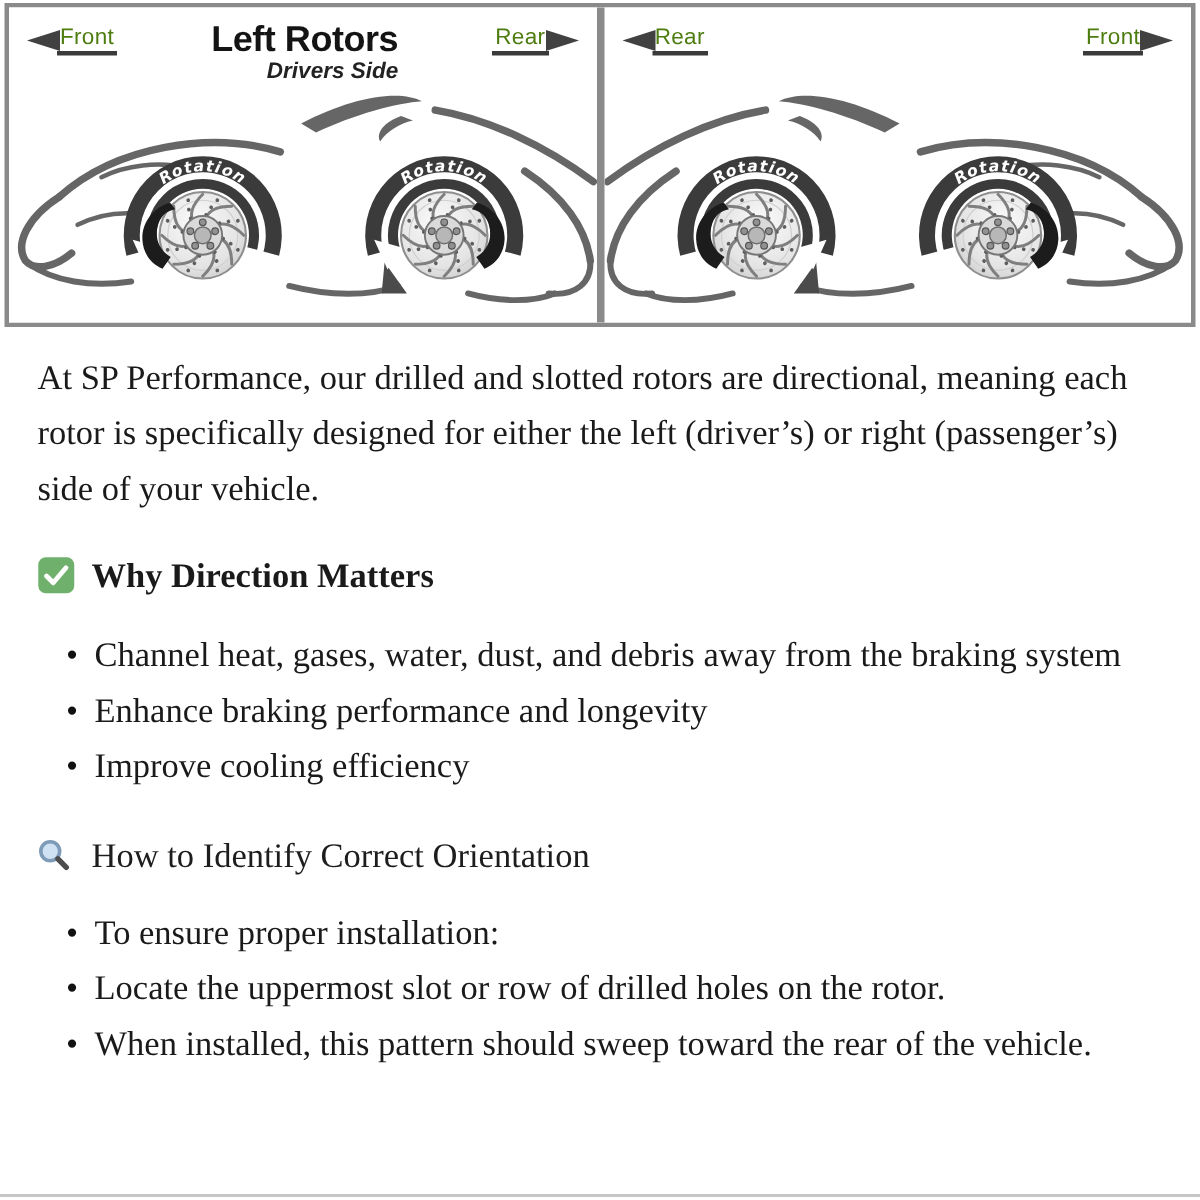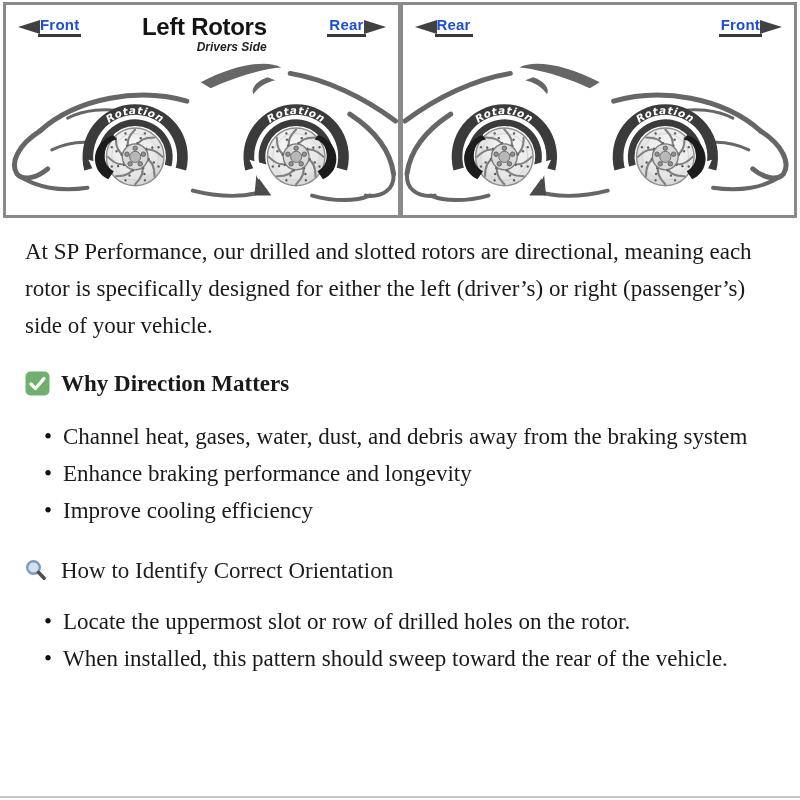--- a/index.html
+++ b/index.html
@@ -15,29 +15,29 @@
   .panel{flex:1 1 0;position:relative;background:#fff;overflow:hidden;}
   .panel.right{border-left:5px solid #8a8a8a;}
   .panel-header{
     position:absolute;top:7px;left:0;right:0;height:50px;
     display:flex;justify-content:space-between;align-items:flex-start;
     padding:2px 12px 0 12px;box-sizing:border-box;
     font-family:"Liberation Sans",sans-serif;
   }
   .edge-label{display:flex;align-items:center;margin-top:3px;}
   .edge-word{
-    font-weight:700;font-size:15px;color:#1d4ed8;letter-spacing:.2px;
+    font-weight:400;font-size:15px;color:#4d7c0f;letter-spacing:.2px;
     border-bottom:3px solid #3a3a3a;padding:0 2px 1px 2px;line-height:16px;
   }
   .tri{width:0;height:0;border-top:7px solid transparent;border-bottom:7px solid transparent;}
   .tri.left{border-right:22px solid #414141;margin-right:-2px;}
   .tri.right{border-left:22px solid #414141;margin-left:-2px;}
   .title-block{text-align:right;margin-top:0;}
   .panel-title{font-size:24px;font-weight:700;color:#141414;line-height:25px;letter-spacing:-.3px;}
-  .panel-sub{font-size:12px;font-weight:700;font-style:italic;color:#222;line-height:17px;}
+  .panel-sub{font-size:15px;font-weight:700;font-style:italic;color:#222;line-height:17px;}
   .car-svg{position:absolute;left:0;bottom:0;width:100%;height:158px;display:block;}
   .cb{stroke:#666;fill:none;stroke-linecap:round;}
   .slotln{stroke:#7f7f7f;stroke-width:2;fill:none;stroke-linecap:round;}
   .rotlbl{fill:#fff;font-family:"DejaVu Sans",sans-serif;font-weight:700;font-style:italic;
           font-size:10.5px;letter-spacing:.8px;}
   
   .article{padding:15px 24px 0 25px;font-size:23px;line-height:37px;}
   .article p{margin:0;}
   .intro{max-width:745px;}
   .h-why{
@@ -230,19 +230,20 @@
     <span class="emoji">
       <svg width="23" height="23" viewBox="0 0 23 23" style="display:block">
         <circle cx="8.5" cy="8.5" r="6.3" fill="#cfe2f3" stroke="#7e9cb8" stroke-width="2.4"></circle>
         <line x1="13.6" y1="13.6" x2="19.2" y2="19.2" stroke="#4d4d4d" stroke-width="3.6" stroke-linecap="round"></line>
       </svg>
     </span>
     <span>How to Identify Correct Orientation</span>
   </div>
 
   <ul class="steps">
+    <li>To ensure proper installation:</li>
     <li>Locate the uppermost slot or row of drilled holes on the rotor.</li>
     <li>When installed, this pattern should sweep toward the rear of the vehicle.</li>
   </ul>
 
 </div>
 
 <div class="bottom-rule"></div>
 
 </body></html>

